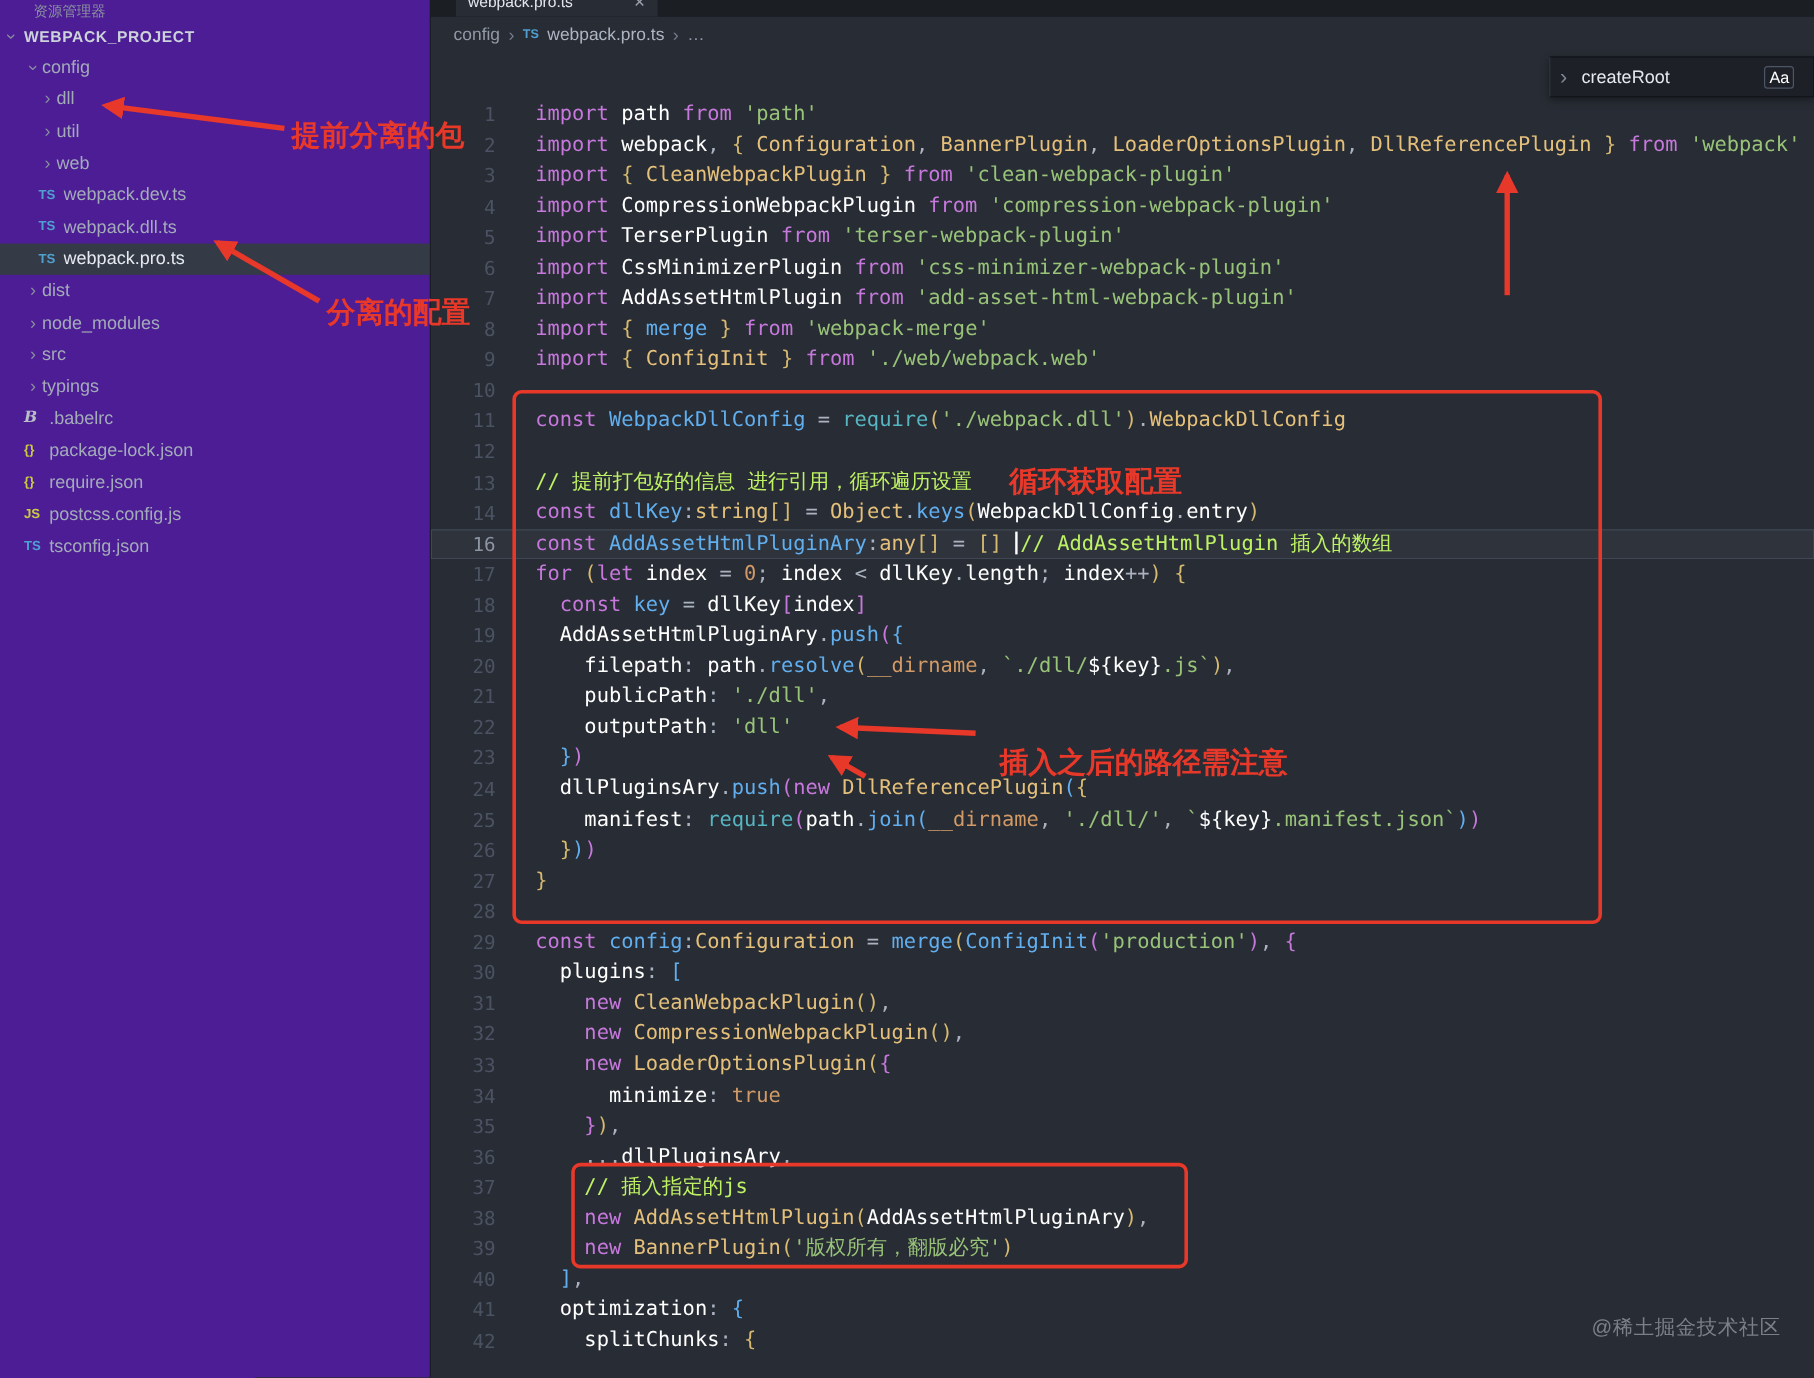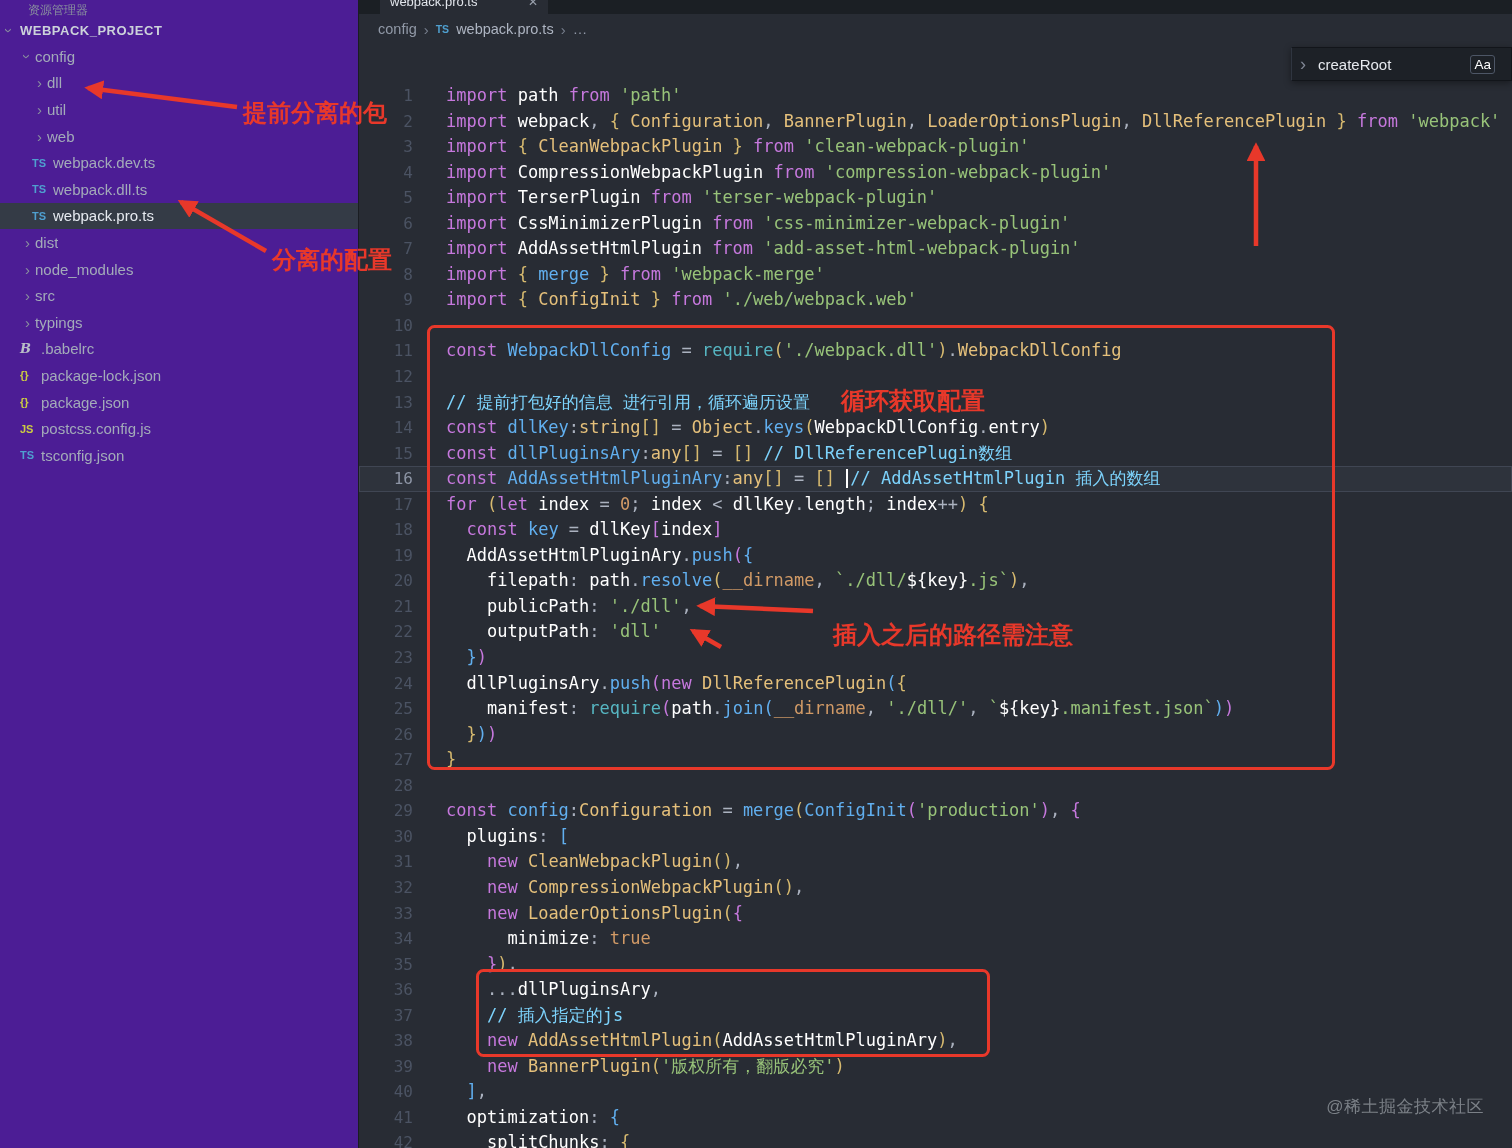--- a/index.html
+++ b/index.html
@@ -66,21 +66,21 @@
   #ann-svg .box { fill:none; stroke:var(--ann); stroke-width:3; }
   #ann-svg .arrow { fill:none; stroke:var(--ann); stroke-width:4.5; }
   .ann-label { position:absolute; z-index:41; color:var(--ann); font-weight:bold;
     font-size:24px; pointer-events:none; white-space:nowrap; }
   .l1 { left:243px; top:97px; } .l2 { left:272px; top:244px; }
   .l3 { left:841px; top:385px; } .l4 { left:833px; top:599px;margin-top:20px; }
 
   #watermark { position:absolute; right:28px; top:1095px; color:#7b8087;
     font-size:17px; letter-spacing:.5px; z-index:60; }
 </style>
-<style>.tok-k{color:#c678dd}.tok-v{color:#ffffff}.tok-f{color:#61afef}.tok-c{color:#e5c07b}.tok-s{color:#98c379}.tok-m{color:#7dd3fc}.tok-n{color:#d19a66}.tok-p{color:#abb2bf}.tok-y{color:#56b6c2}.tok-g{color:#d7ba6f}.tok-u{color:#c678dd}.tok-l{color:#61afef}</style></head>
+<style>.tok-k{color:#c678dd}.tok-v{color:#ffffff}.tok-f{color:#61afef}.tok-c{color:#e5c07b}.tok-s{color:#98c379}.tok-m{color:#bef264}.tok-n{color:#d19a66}.tok-p{color:#abb2bf}.tok-y{color:#56b6c2}.tok-g{color:#d7ba6f}.tok-u{color:#c678dd}.tok-l{color:#61afef}</style></head>
 <body>
 
 <div id="sidebar">
   <div class="sidebar-clip">
     <span>资源管理器</span>
   </div>
   <div class="project-row">
     <span class="chev expanded">›</span>
     <span class="project-label">WEBPACK_PROJECT</span>
   </div>
@@ -132,21 +132,21 @@
       <div class="tree-row indent-1">
         <span class="tree-icon icon-babel">B</span>
         <span class="tree-label">.babelrc</span>
       </div>
       <div class="tree-row indent-1">
         <span class="tree-icon icon-json">{}</span>
         <span class="tree-label">package-lock.json</span>
       </div>
       <div class="tree-row indent-1">
         <span class="tree-icon icon-json">{}</span>
-        <span class="tree-label">package.json</span>
+        <span class="tree-label">require.json</span>
       </div>
       <div class="tree-row indent-1">
         <span class="tree-icon icon-js">JS</span>
         <span class="tree-label">postcss.config.js</span>
       </div>
       <div class="tree-row indent-1">
         <span class="tree-icon icon-ts">TS</span>
         <span class="tree-label">tsconfig.json</span>
       </div>
     </div>
@@ -175,21 +175,20 @@
       <div class="code-row"><span class="gutter">5</span><span class="line-text"><span class="tok-k">import </span><span class="tok-v">TerserPlugin</span><span class="tok-k"> from </span><span class="tok-s">'terser-webpack-plugin'</span></span></div>
       <div class="code-row"><span class="gutter">6</span><span class="line-text"><span class="tok-k">import </span><span class="tok-v">CssMinimizerPlugin</span><span class="tok-k"> from </span><span class="tok-s">'css-minimizer-webpack-plugin'</span></span></div>
       <div class="code-row"><span class="gutter">7</span><span class="line-text"><span class="tok-k">import </span><span class="tok-v">AddAssetHtmlPlugin</span><span class="tok-k"> from </span><span class="tok-s">'add-asset-html-webpack-plugin'</span></span></div>
       <div class="code-row"><span class="gutter">8</span><span class="line-text"><span class="tok-k">import </span><span class="tok-g">{ </span><span class="tok-f">merge</span><span class="tok-g"> }</span><span class="tok-k"> from </span><span class="tok-s">'webpack-merge'</span></span></div>
       <div class="code-row"><span class="gutter">9</span><span class="line-text"><span class="tok-k">import </span><span class="tok-g">{ </span><span class="tok-c">ConfigInit</span><span class="tok-g"> }</span><span class="tok-k"> from </span><span class="tok-s">'./web/webpack.web'</span></span></div>
       <div class="code-row"><span class="gutter">10</span><span class="line-text"></span></div>
       <div class="code-row"><span class="gutter">11</span><span class="line-text"><span class="tok-k">const </span><span class="tok-f">WebpackDllConfig</span><span class="tok-p"> = </span><span class="tok-y">require</span><span class="tok-g">(</span><span class="tok-s">'./webpack.dll'</span><span class="tok-g">)</span><span class="tok-p">.</span><span class="tok-c">WebpackDllConfig</span></span></div>
       <div class="code-row"><span class="gutter">12</span><span class="line-text"></span></div>
       <div class="code-row"><span class="gutter">13</span><span class="line-text"><span class="tok-m">// 提前打包好的信息 进行引用，循环遍历设置</span></span></div>
       <div class="code-row"><span class="gutter">14</span><span class="line-text"><span class="tok-k">const </span><span class="tok-f">dllKey</span><span class="tok-p">:</span><span class="tok-c">string</span><span class="tok-g">[]</span><span class="tok-p"> = </span><span class="tok-c">Object</span><span class="tok-p">.</span><span class="tok-f">keys</span><span class="tok-g">(</span><span class="tok-v">WebpackDllConfig</span><span class="tok-p">.</span><span class="tok-v">entry</span><span class="tok-g">)</span></span></div>
-      <div class="code-row"><span class="gutter">15</span><span class="line-text"><span class="tok-k">const </span><span class="tok-f">dllPluginsAry</span><span class="tok-p">:</span><span class="tok-c">any</span><span class="tok-g">[]</span><span class="tok-p"> = </span><span class="tok-g">[]</span><span class="tok-p"> </span><span class="tok-m">// DllReferencePlugin数组</span></span></div>
       <div class="code-row current-line"><span class="gutter">16</span><span class="line-text"><span class="tok-k">const </span><span class="tok-f">AddAssetHtmlPluginAry</span><span class="tok-p">:</span><span class="tok-c">any</span><span class="tok-g">[]</span><span class="tok-p"> = </span><span class="tok-g">[]</span><span class="tok-p"> </span><span class="caret"></span><span class="tok-m">// AddAssetHtmlPlugin 插入的数组</span></span></div>
       <div class="code-row"><span class="gutter">17</span><span class="line-text"><span class="tok-k">for </span><span class="tok-g">(</span><span class="tok-k">let </span><span class="tok-v">index</span><span class="tok-p"> = </span><span class="tok-n">0</span><span class="tok-p">; </span><span class="tok-v">index</span><span class="tok-p"> &lt; </span><span class="tok-v">dllKey</span><span class="tok-p">.</span><span class="tok-v">length</span><span class="tok-p">; </span><span class="tok-v">index</span><span class="tok-p">++</span><span class="tok-g">)</span><span class="tok-p"> </span><span class="tok-g">{</span></span></div>
       <div class="code-row"><span class="gutter">18</span><span class="line-text"><span class="tok-p">  </span><span class="tok-k">const </span><span class="tok-f">key</span><span class="tok-p"> = </span><span class="tok-v">dllKey</span><span class="tok-u">[</span><span class="tok-v">index</span><span class="tok-u">]</span></span></div>
       <div class="code-row"><span class="gutter">19</span><span class="line-text"><span class="tok-p">  </span><span class="tok-v">AddAssetHtmlPluginAry</span><span class="tok-p">.</span><span class="tok-f">push</span><span class="tok-u">(</span><span class="tok-l">{</span></span></div>
       <div class="code-row"><span class="gutter">20</span><span class="line-text"><span class="tok-p">    </span><span class="tok-v">filepath</span><span class="tok-p">: </span><span class="tok-v">path</span><span class="tok-p">.</span><span class="tok-f">resolve</span><span class="tok-g">(</span><span class="tok-n">__dirname</span><span class="tok-p">, </span><span class="tok-s">`./dll/</span><span class="tok-v">${key}</span><span class="tok-s">.js`</span><span class="tok-g">)</span><span class="tok-p">,</span></span></div>
       <div class="code-row"><span class="gutter">21</span><span class="line-text"><span class="tok-p">    </span><span class="tok-v">publicPath</span><span class="tok-p">: </span><span class="tok-s">'./dll'</span><span class="tok-p">,</span></span></div>
       <div class="code-row"><span class="gutter">22</span><span class="line-text"><span class="tok-p">    </span><span class="tok-v">outputPath</span><span class="tok-p">: </span><span class="tok-s">'dll'</span></span></div>
       <div class="code-row"><span class="gutter">23</span><span class="line-text"><span class="tok-p">  </span><span class="tok-l">}</span><span class="tok-u">)</span></span></div>
       <div class="code-row"><span class="gutter">24</span><span class="line-text"><span class="tok-p">  </span><span class="tok-v">dllPluginsAry</span><span class="tok-p">.</span><span class="tok-f">push</span><span class="tok-u">(</span><span class="tok-k">new </span><span class="tok-c">DllReferencePlugin</span><span class="tok-l">(</span><span class="tok-g">{</span></span></div>
       <div class="code-row"><span class="gutter">25</span><span class="line-text"><span class="tok-p">    </span><span class="tok-v">manifest</span><span class="tok-p">: </span><span class="tok-y">require</span><span class="tok-u">(</span><span class="tok-v">path</span><span class="tok-p">.</span><span class="tok-f">join</span><span class="tok-l">(</span><span class="tok-n">__dirname</span><span class="tok-p">, </span><span class="tok-s">'./dll/'</span><span class="tok-p">, </span><span class="tok-s">`</span><span class="tok-v">${key}</span><span class="tok-s">.manifest.json`</span><span class="tok-l">)</span><span class="tok-u">)</span></span></div>

